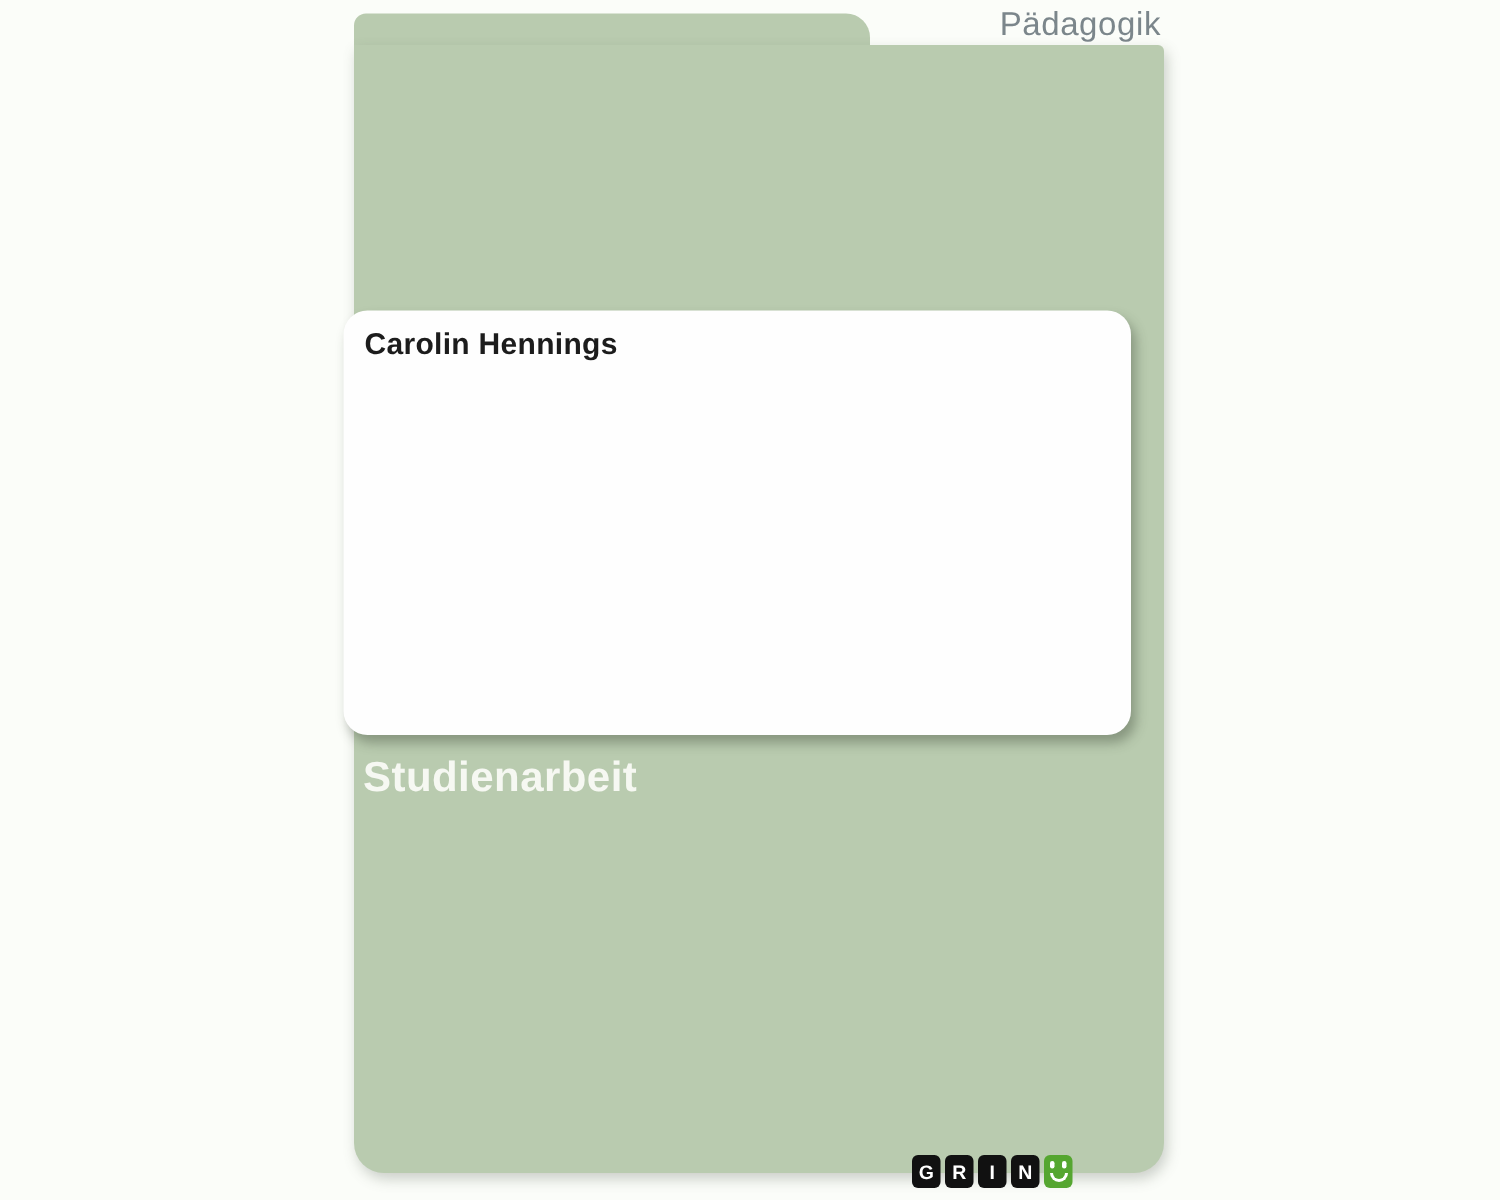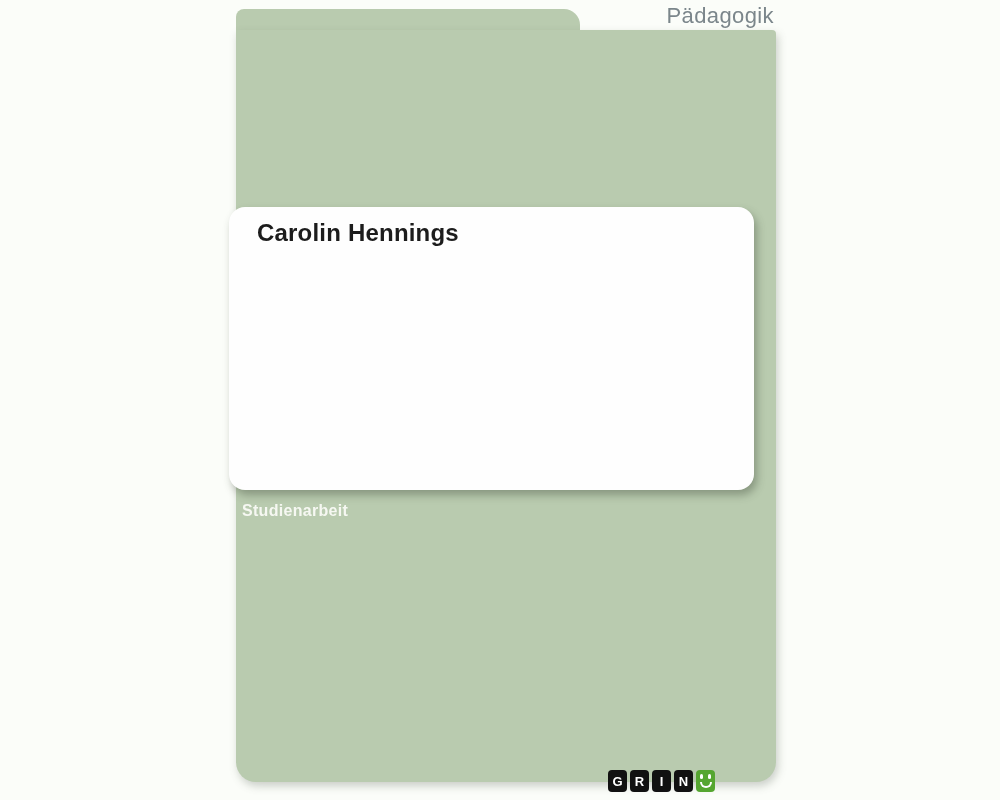--- a/index.html
+++ b/index.html
@@ -43,40 +43,39 @@
   .card {
     position: absolute;
     left: 229px; top: 207px;
     width: 525px; height: 283px;
     background: #fefefe;
     border-radius: 16px;
     box-shadow: 3px 5px 8px rgba(55, 65, 50, 0.38);
     padding: 12px 18px 0 14px;
   }
   .author {
-    font-size: 24px;
+    font-size: 20px;
     font-weight: bold;
     color: var(--text_dark, #1c1c1c);
     letter-spacing: 0.2px;
-    margin-left: 14px;
   }
   .title {
     margin-top: 25px;
     font-family: "Liberation Serif", serif;
     font-size: 28px;
     line-height: 30px;
     color: #161616;
   }
   .title span { display: block; }
 
   
   .doc-type {
     position: absolute;
     left: 242px; top: 502px;
-    font-size: 16px;
+    font-size: 28px;
     font-weight: bold;
     letter-spacing: 0.3px;
     color: var(--doc_type_text, #f6f8f2);
   }
 
   
   .logo {
     position: absolute;
     left: 608px; top: 770px;
     display: flex;

